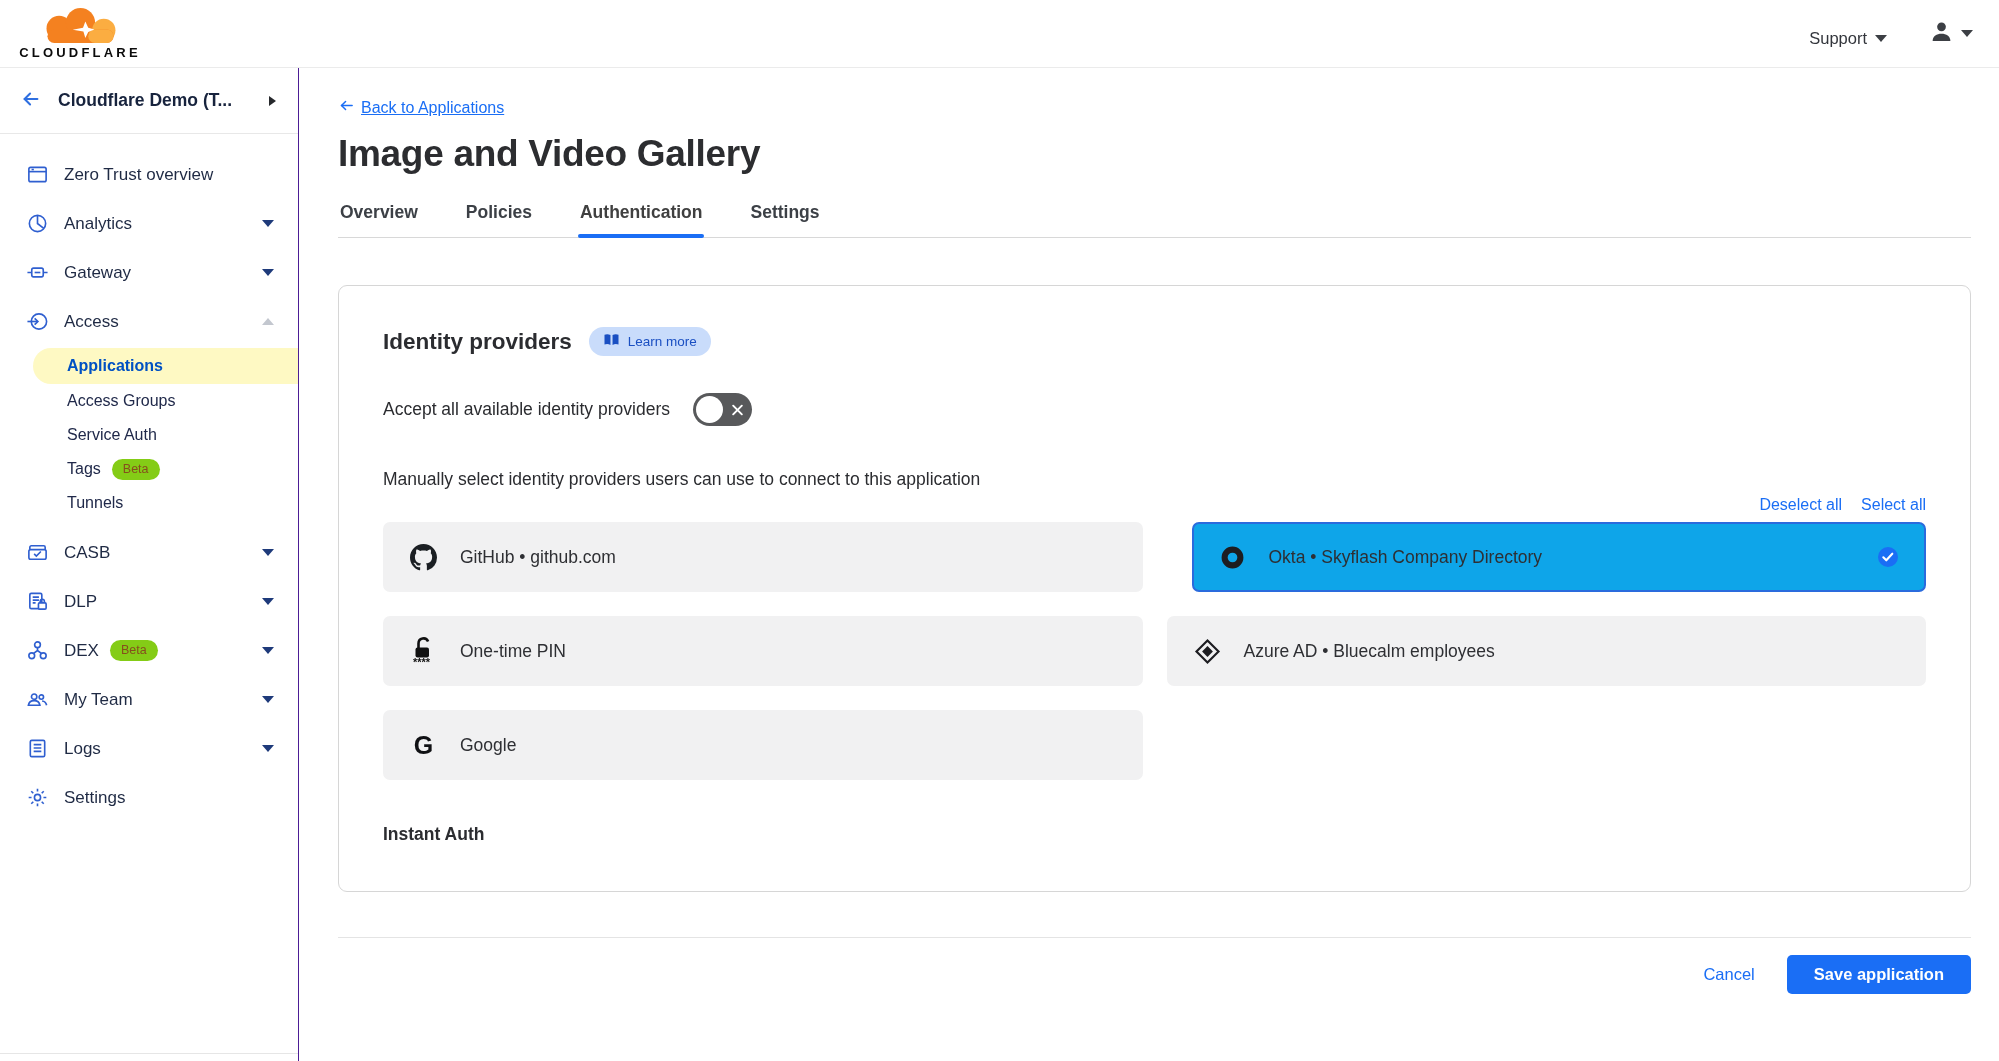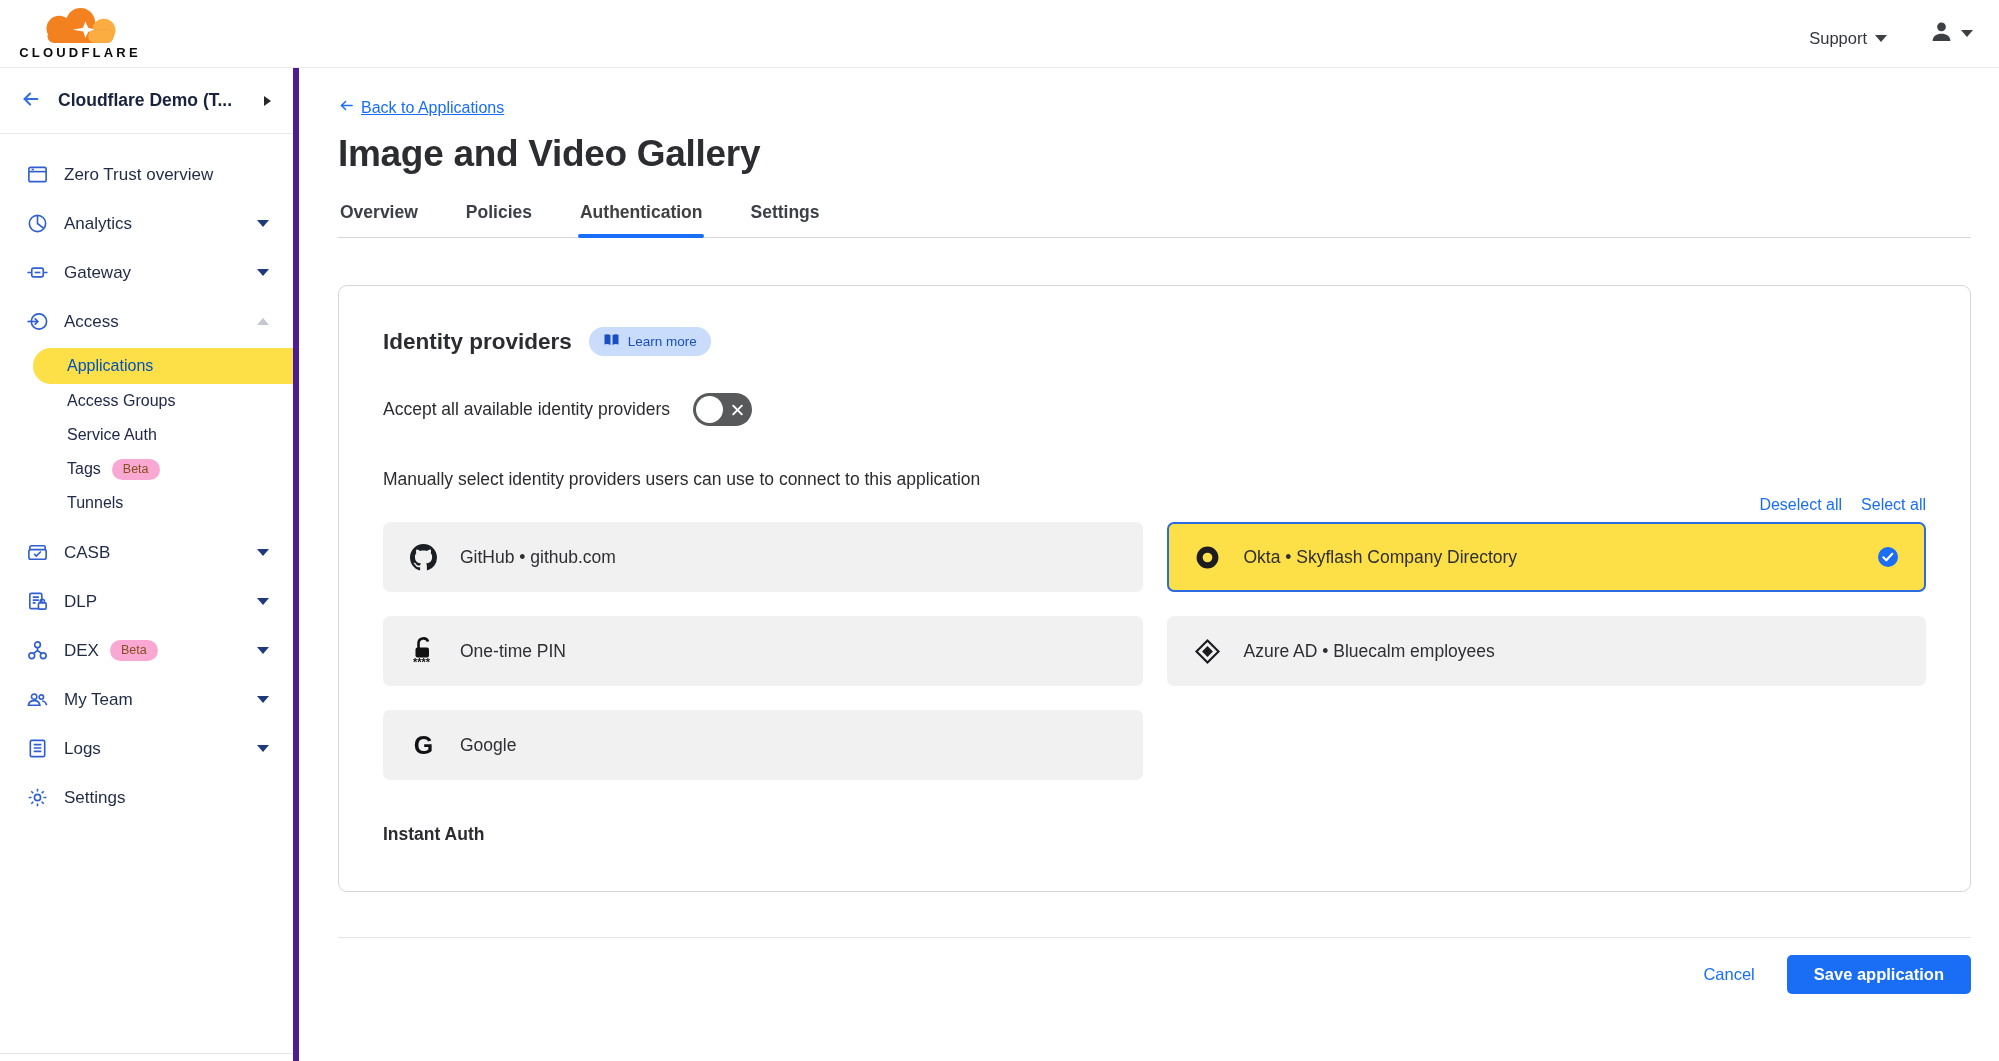--- a/index.html
+++ b/index.html
@@ -12,37 +12,37 @@
   .brand { display:flex; flex-direction:column; align-items:center; width:132px; cursor:pointer; }
   .brand svg { display:block; }
   .brand-text { font-size:13px; font-weight:700; letter-spacing:3.2px; color:#0b0b0b; margin-top:1px; }
   .topbar-right { display:flex; align-items:flex-end; gap:42px; }
   .support { display:flex; align-items:center; gap:8px; font-size:16.5px; color:#33363c; cursor:pointer; }
   .caret-down-dark { width:0; height:0; border-left:6px solid transparent; border-right:6px solid transparent; border-top:7px solid #3c3f44; }
   .user-menu { display:flex; align-items:center; gap:7px; cursor:pointer; }
 
   
   .body-row { flex:1; display:flex; min-height:0; }
-  .sidebar { width:299px; flex:0 0 299px; border-right:6px solid #4c1d95; background:#fff; position:relative; }
+  .sidebar { width:299px; flex:0 0 299px; border-right:1px solid #4c1d95; background:#fff; position:relative; }
   .main { flex:1; padding:0 28px 0 39px; background:#fff; overflow:hidden; }
 
   
   .side-header { height:66px; display:flex; align-items:center; padding:0 22px 0 20px; border-bottom:1px solid #e8e8e8; }
   .side-header .acct { font-size:17.5px; font-weight:700; color:#17233d; margin-left:16px; white-space:nowrap; overflow:hidden; }
   .chev-right { margin-left:auto; width:0; height:0; border-top:5px solid transparent; border-bottom:5px solid transparent; border-left:7px solid #26282c; }
   .nav { padding-top:16px; }
   .nav-item { height:49px; display:flex; align-items:center; padding:0 24px 0 26px; cursor:pointer; }
   .nav-item .icon { width:23px; height:23px; flex:0 0 23px; display:flex; align-items:center; justify-content:center; }
   .nav-item .lbl { margin-left:15px; font-size:17px; color:#1f2a44; }
   .caret-down-navy { margin-left:auto; width:0; height:0; border-left:6px solid transparent; border-right:6px solid transparent; border-top:7px solid #1e3a7a; }
   .caret-up-gray { margin-left:auto; width:0; height:0; border-left:6px solid transparent; border-right:6px solid transparent; border-bottom:7px solid #c3c7cf; }
   .subnav { margin:2px 0 8px 0; }
   .subitem { height:34px; display:flex; align-items:center; padding-left:67px; font-size:16px; color:#20294a; cursor:pointer; }
-  .subitem.active { margin-left:33px; padding-left:34px; height:36px; background:#fde047; border-radius:20px 0 0 20px; font-weight:400; color:#0051c3; }
-  .badge-beta { margin-left:11px; font-size:12.5px; color:#854f1d; background:#f9a8d4; border-radius:999px; padding:3px 11px; line-height:1.2; }
+  .subitem.active { margin-left:33px; padding-left:34px; height:36px; background:#fef9c3; border-radius:20px 0 0 20px; font-weight:700; color:#0051c3; }
+  .badge-beta { margin-left:11px; font-size:12.5px; color:#854f1d; background:#84cc16; border-radius:999px; padding:3px 11px; line-height:1.2; }
   .side-footer { position:absolute; left:0; right:0; bottom:0; height:8px; border-top:1px solid #e6e6e6; }
 
   
   .back-link { margin-top:30px; display:inline-flex; align-items:center; gap:6px; font-size:16px; color:#1a6ef5; text-decoration:underline; cursor:pointer; }
   .page-title { margin-top:16px; font-size:37px; font-weight:700; color:#2c2d30; letter-spacing:-0.3px; }
   .tabs { margin-top:27px; display:flex; gap:44px; border-bottom:1px solid #d8d8d8; }
   .tab { font-size:17.5px; font-weight:700; color:#3c4046; padding:0 2px 14px 2px; cursor:pointer; position:relative; }
   .tab.active { color:#404040; }
   .tab.active::after { content:""; position:absolute; left:0; right:0; bottom:-1px; height:4px; background:#1a6ef5; border-radius:2px; }
 
@@ -58,21 +58,21 @@
   .toggle { position:relative; width:59px; height:33px; border-radius:17px; background:#58595b; cursor:pointer; flex:0 0 59px; }
   .toggle .knob { position:absolute; left:3px; top:3px; width:27px; height:27px; border-radius:50%; background:#fff; }
   .toggle .cross { position:absolute; right:8px; top:50%; transform:translateY(-50%); display:flex; }
 
   .manual-label { margin-top:43px; font-size:17.5px; color:#2b2c30; }
   .select-links { display:flex; justify-content:flex-end; gap:19px; margin-top:6px; }
   .select-links span { font-size:16px; color:#1a6ef5; cursor:pointer; }
 
   .provider-grid { margin-top:8px; display:grid; grid-template-columns:1fr 1fr; column-gap:30px; row-gap:18px;gap:24px; }
   .tile { height:70px; background:#f1f1f2; border:2px solid transparent; border-radius:7px; display:flex; align-items:center; padding:0 25px; gap:23px; font-size:17.5px; color:#2e2f33; cursor:pointer; }
-  .tile.selected { background:#fde047; border-color:#2a6bdd; }
+  .tile.selected { background:#0ea5e9; border-color:#2a6bdd;margin-left:25px; }
   .tile .p-icon { width:27px; display:flex; align-items:center; justify-content:center; flex:0 0 27px; }
   .tile .check { margin-left:auto; display:flex; }
   .g-letter { font-size:25px; font-weight:800; color:#101114; line-height:1; }
 
   .instant-head { margin-top:44px; font-size:17.5px; font-weight:700; color:#2b2c30; }
   .row-instant { margin-top:15px; }
 
   
   .footer-rule { border:none; border-top:1px solid #e4e4e4; margin-top:45px; }
   .footer { display:flex; align-items:center; justify-content:flex-end; gap:32px; margin-top:17px; }

